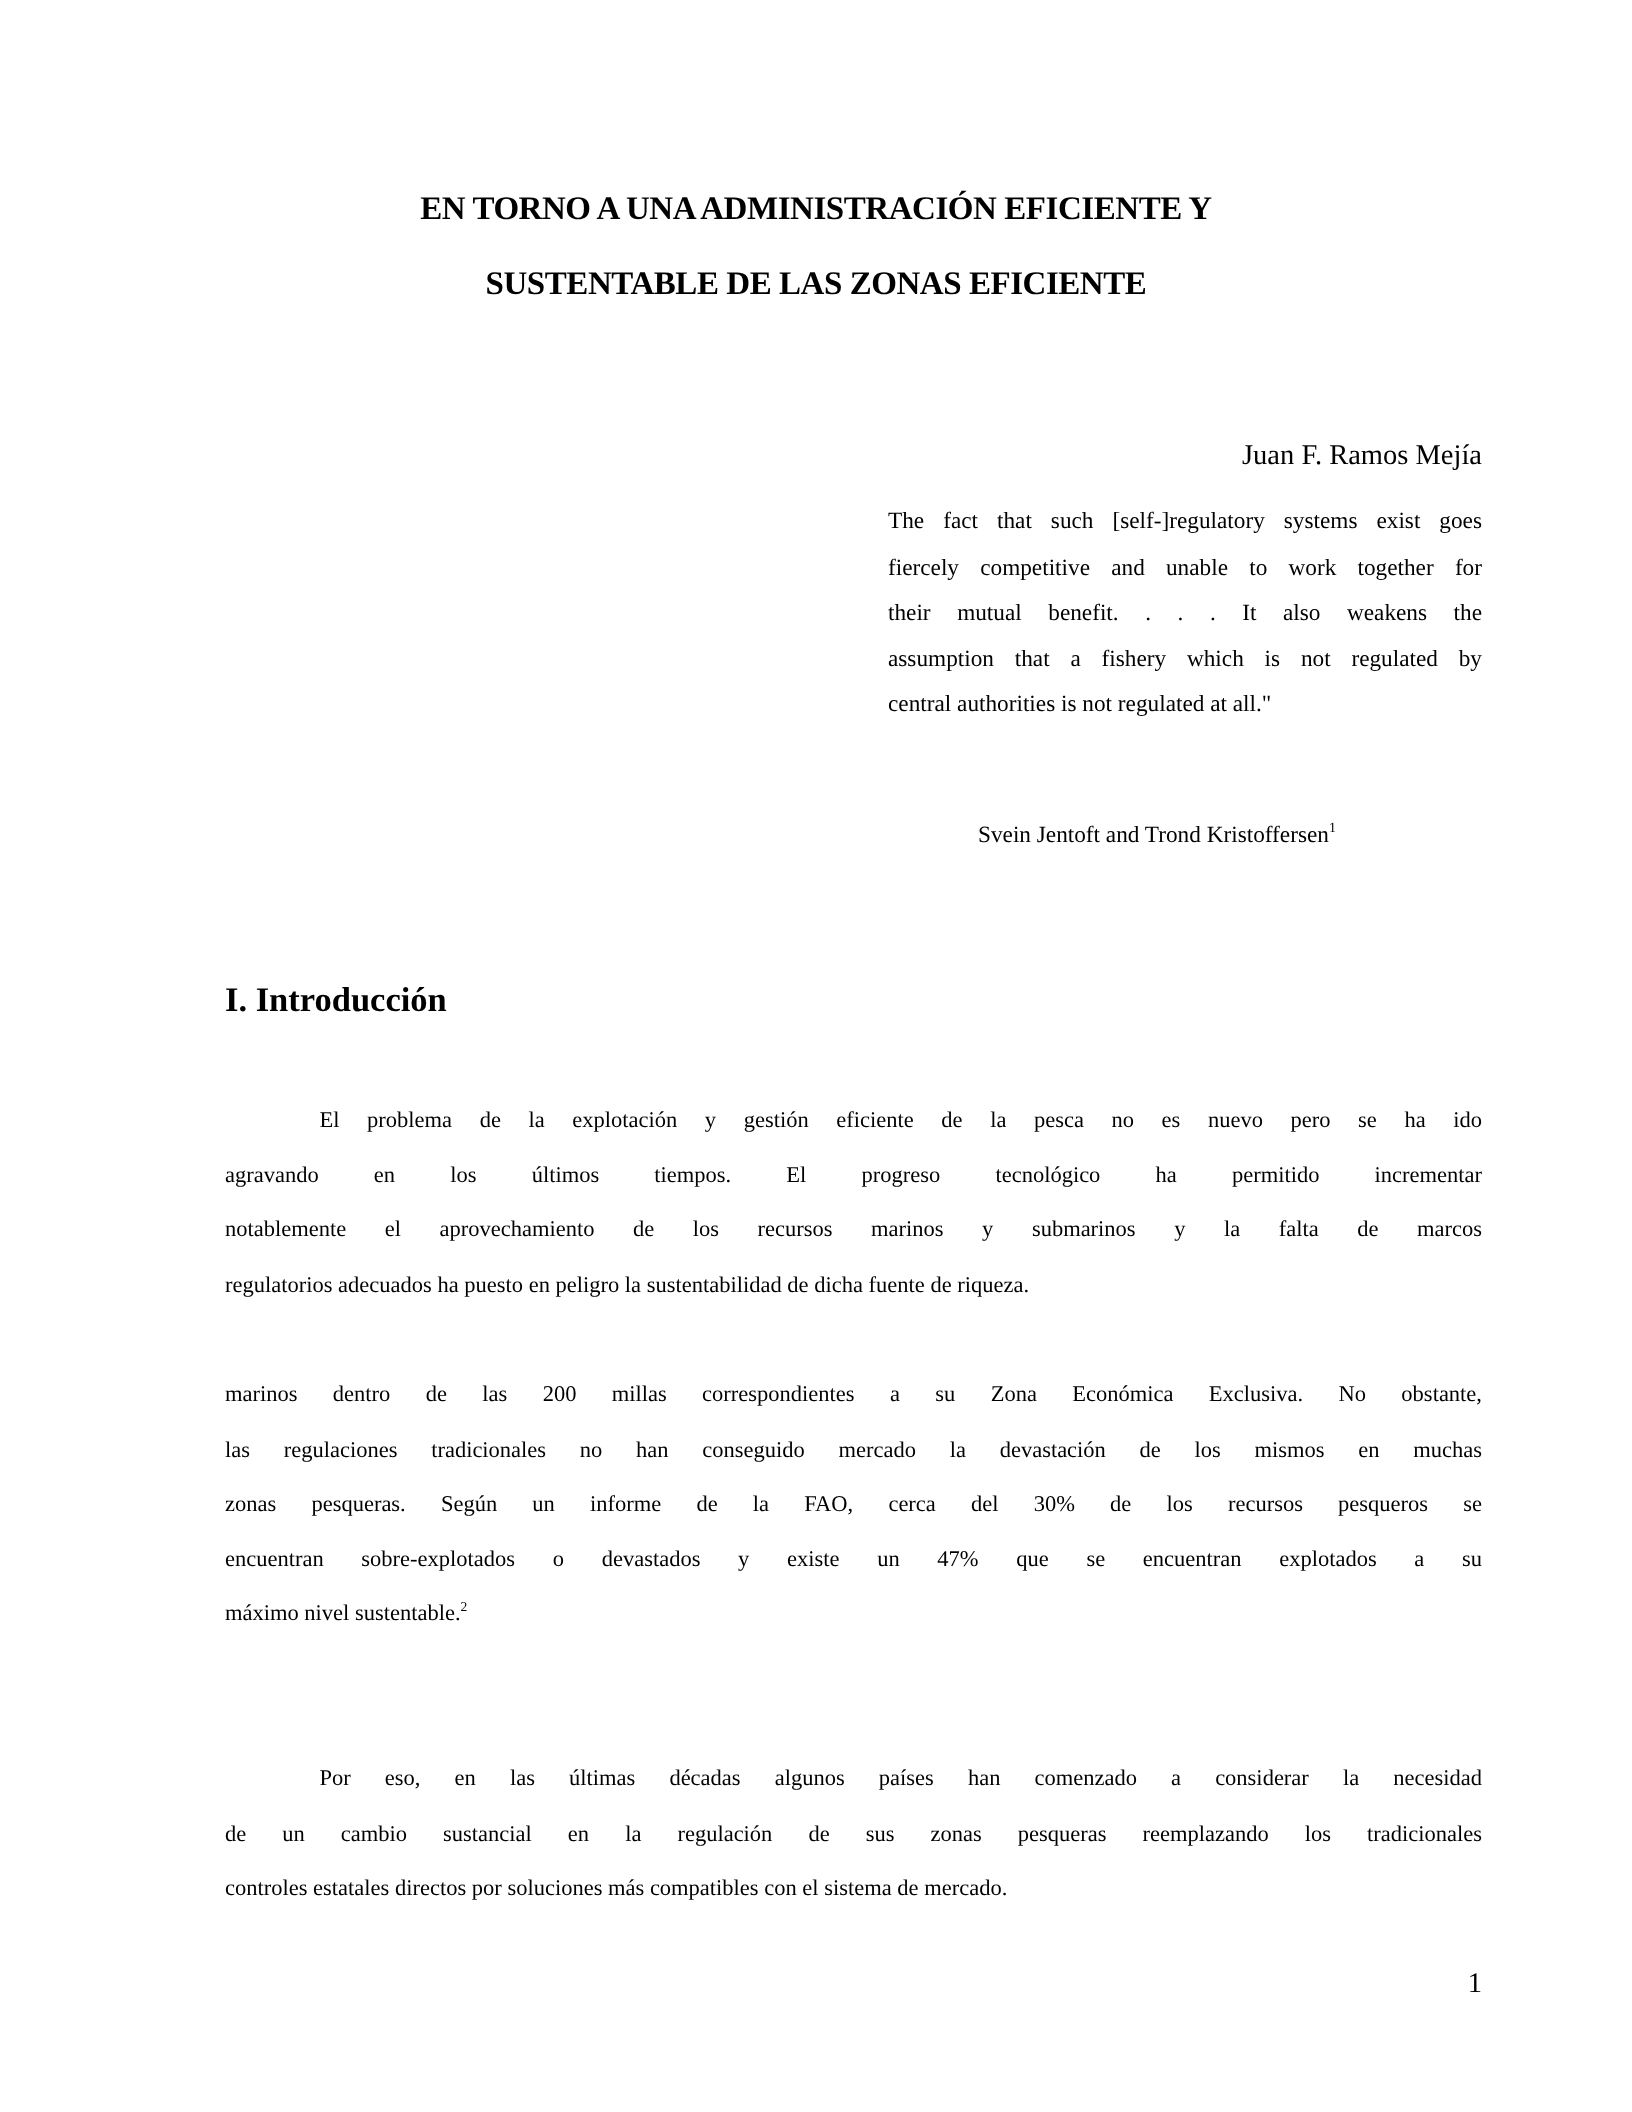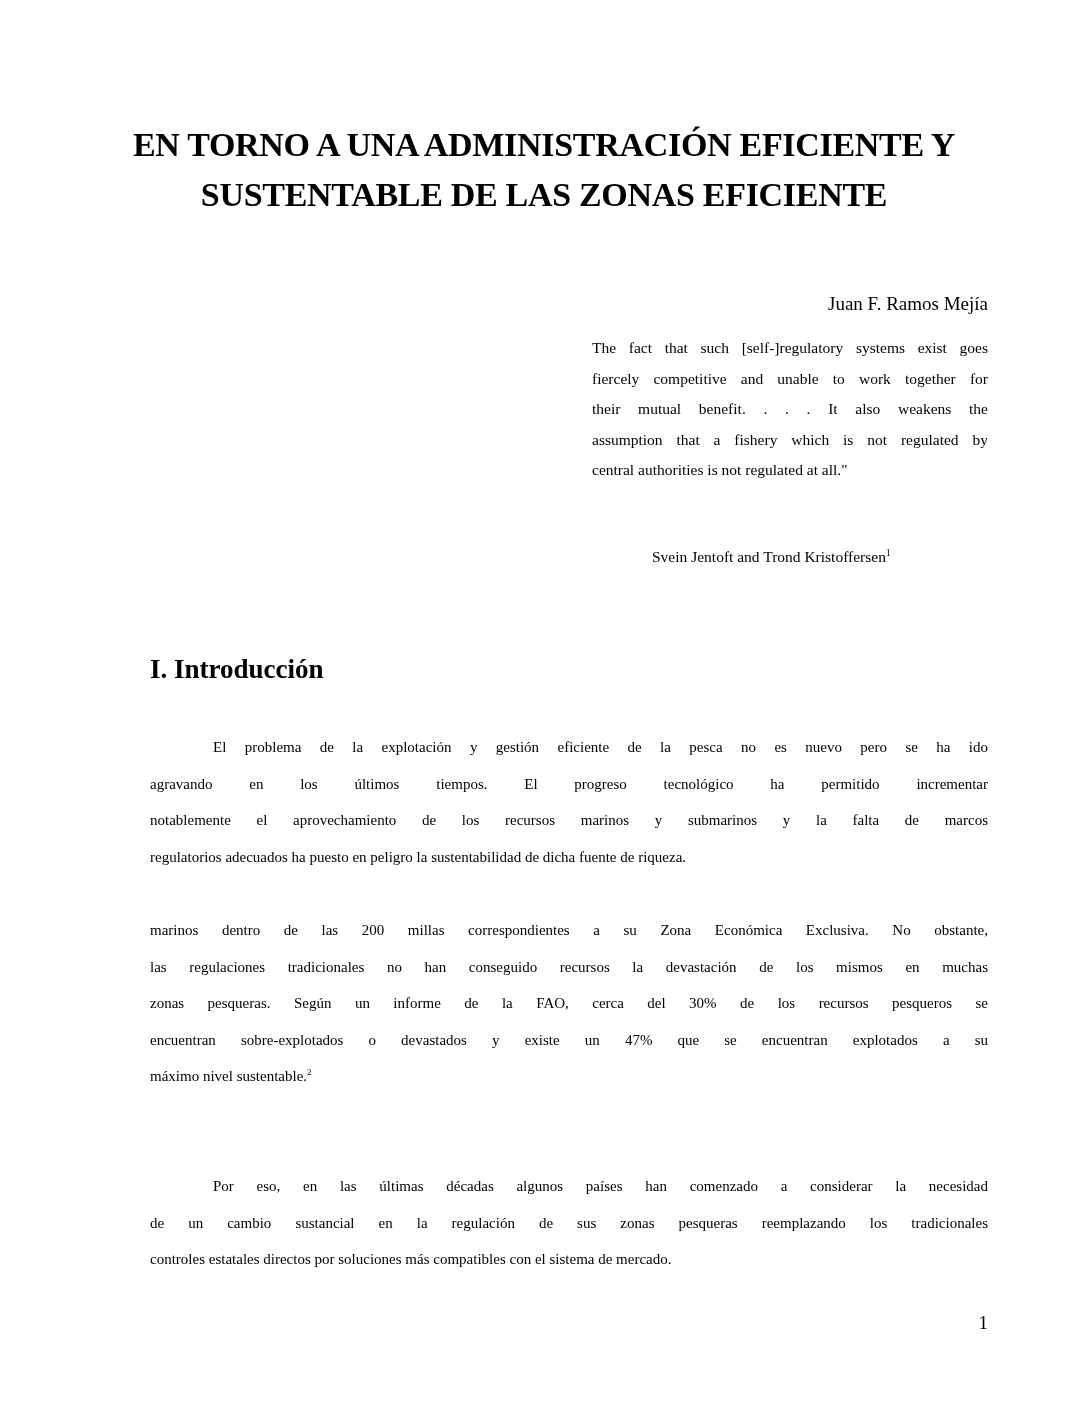--- a/index.html
+++ b/index.html
@@ -1,29 +1,29 @@
 <!DOCTYPE html>
 <html><head>
 <meta charset="utf-8">
 <style>
   html, body { margin: 0; padding: 0; background: #ffffff; }
   body { width: 1088px; height: 1408px; position: relative; overflow: hidden;
          font-family: "Liberation Serif", "DejaVu Serif", serif; color: #000; }
   .title { position: absolute; left: 0; width: 1088px; text-align: center;
-           font-weight: bold; font-size: 34px; letter-spacing: -0.3px; }
+           font-weight: bold; font-size: 22px; letter-spacing: -0.3px; }
   .title.l1 { top: 126px; }
   .title.l2 { top: 176px; }
   .author { position: absolute; top: 269px; right: 100px; font-size: 19px; margin-top: 24px; }
   .epigraph { position: absolute; left: 592px; top: 333px; width: 396px;
               font-size: 15.5px; line-height: 30.5px; text-align: justify; }
   .epigraph .line { display: block; text-align: justify; text-align-last: justify; height: 30.5px; font-family: Liberation Serif, serif; }
   .epigraph .line.last { text-align-last: left; }
   .epi-attr { position: absolute; top: 548px; left: 652px; font-size: 15.5px; }
   sup { font-size: 60%; line-height: 0; vertical-align: super; }
-  .section-heading { position: absolute; left: 150px; top: 654px; font-weight: bold; font-size: 27px; }
+  .section-heading { position: absolute; left: 150px; top: 654px; font-weight: bold; font-size: 23px; }
   .para { position: absolute; left: 150px; width: 838px; font-size: 15px; line-height: 36.5px; }
   .para .line { display: block; height: 36.5px; text-align: justify; text-align-last: justify; white-space: nowrap; }
   .para .line.indent { padding-left: 63px; }
   .para .line.last { text-align-last: left; }
   .p1 { top: 729px; }
   .p2 { top: 912px; }
   .p3 { top: 1168px; }
   .page-number { position: absolute; top: 1312px; right: 100px; font-size: 19px; }
 </style>
 </head>
@@ -51,21 +51,21 @@
 
   <div class="para p1">
     <span class="line indent">El problema de la explotación y gestión eficiente de la pesca no es nuevo pero se ha ido</span>
     <span class="line">agravando en los últimos tiempos. El progreso tecnológico ha permitido incrementar</span>
     <span class="line">notablemente el aprovechamiento de los recursos marinos y submarinos y la falta de marcos</span>
     <span class="line last">regulatorios adecuados ha puesto en peligro la sustentabilidad de dicha fuente de riqueza.</span>
   </div>
 
   <div class="para p2">
     <span class="line">marinos dentro de las 200 millas correspondientes a su Zona Económica Exclusiva. No obstante,</span>
-    <span class="line">las regulaciones tradicionales no han conseguido recursos la devastación de los mismos en muchas</span>
+    <span class="line">las regulaciones tradicionales no han conseguido mercado la devastación de los mismos en muchas</span>
     <span class="line">zonas pesqueras. Según un informe de la FAO, cerca del 30% de los recursos pesqueros se</span>
     <span class="line">encuentran sobre-explotados o devastados y existe un 47% que se encuentran explotados a su</span>
     <span class="line last"><span>máximo nivel sustentable.</span><sup>2</sup></span>
   </div>
 
   <div class="para p3">
     <span class="line indent">Por eso, en las últimas décadas algunos países han comenzado a considerar la necesidad</span>
     <span class="line">de un cambio sustancial en la regulación de sus zonas pesqueras reemplazando los tradicionales</span>
     <span class="line last">controles estatales directos por soluciones más compatibles con el sistema de mercado.</span>
   </div>

